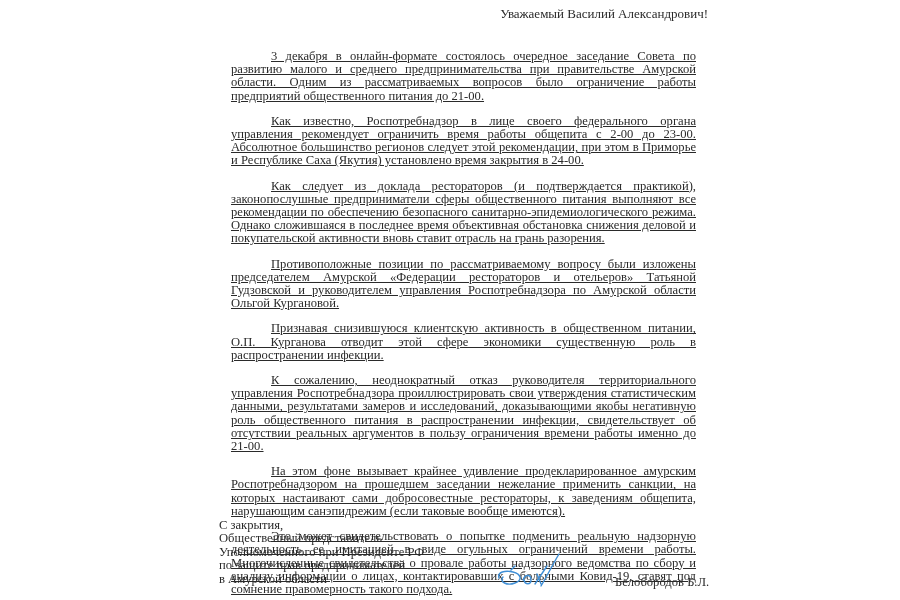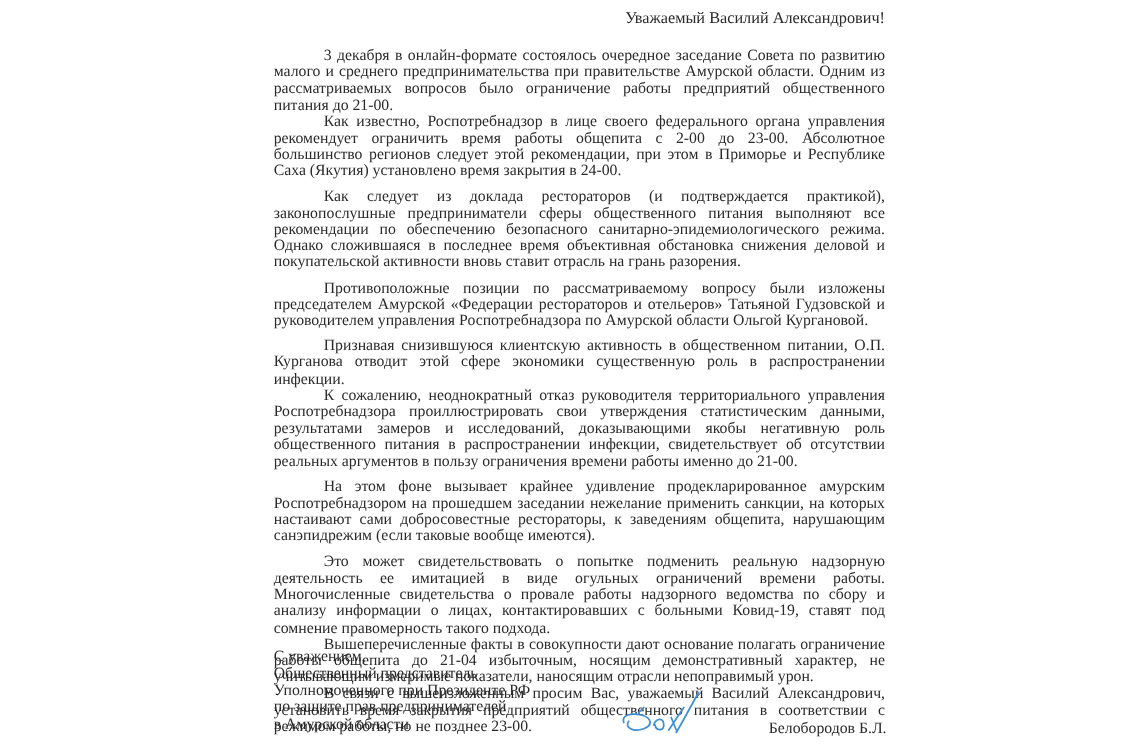--- a/index.html
+++ b/index.html
@@ -14,21 +14,21 @@
     position: absolute; left: 219px; top: 0; width: 489px;
     font-size: 12.6px; line-height: 13.2px;
   }
   .salutation {
     position: absolute; top: 7px; left: 0; width: 489px;
     text-align: right; font-size: 13px; line-height: 14px;
     padding-left: 30px; box-sizing: border-box;
   }
   .body-text { position: absolute; top: 38px; left: 0; width: 489px; }
   .para {
-    margin: 0; text-indent: 40px; text-align: justify;
+    margin: 12px; text-indent: 40px; text-align: justify; text-decoration: underline;
   }
   .para.gap { margin-top: 7px; }
   .closing {
     position: absolute; top: 519px; left: 0; width: 200px;
     font-size: 12.6px; line-height: 13.4px;
   }
   .closing div { white-space: nowrap; }
   .signer {
     position: absolute; left: 615px; top: 575px;
     font-size: 12.6px; white-space: nowrap;
@@ -50,21 +50,21 @@
     <p class="para gap">Противоположные позиции по рассматриваемому вопросу были изложены председателем Амурской «Федерации рестораторов и отельеров» Татьяной Гудзовской и руководителем управления Роспотребнадзора по Амурской области Ольгой Кургановой.</p>
     <p class="para gap">Признавая снизившуюся клиентскую активность в общественном питании, О.П. Курганова отводит этой сфере экономики существенную роль в распространении инфекции.</p>
     <p class="para">К сожалению, неоднократный отказ руководителя территориального управления Роспотребнадзора проиллюстрировать свои утверждения статистическим данными, результатами замеров и исследований, доказывающими якобы негативную роль общественного питания в распространении инфекции, свидетельствует об отсутствии реальных аргументов в пользу ограничения времени работы именно до 21-00.</p>
     <p class="para gap">На этом фоне вызывает крайнее удивление продекларированное амурским Роспотребнадзором на прошедшем заседании нежелание применить санкции, на которых настаивают сами добросовестные рестораторы, к заведениям общепита, нарушающим санэпидрежим (если таковые вообще имеются).</p>
     <p class="para gap">Это может свидетельствовать о попытке подменить реальную надзорную деятельность ее имитацией в виде огульных ограничений времени работы. Многочисленные свидетельства о провале работы надзорного ведомства по сбору и анализу информации о лицах, контактировавших с больными Ковид-19, ставят под сомнение правомерность такого подхода.</p>
     <p class="para">Вышеперечисленные факты в совокупности дают основание полагать ограничение работы общепита до 21-04 избыточным, носящим демонстративный характер, не учитывающим измеримые показатели, наносящим отрасли непоправимый урон.</p>
     <p class="para">В связи с вышеизложенным просим Вас, уважаемый Василий Александрович, установить время закрытия предприятий общественного питания в соответствии с режимом работы, но не позднее 23-00.</p>
   </div>
 
   <div class="closing">
-    <div>С уважением,</div>
+    <div>С закрытия,</div>
     <div>Общественный представитель</div>
     <div>Уполномоченного при Президенте РФ</div>
     <div>по защите прав предпринимателей</div>
     <div>в Амурской области</div>
   </div>
 </div>
 
 <svg class="signature" viewBox="0 0 90 45">
   <path id="sig-path" d="M6 28 C 4 22, 12 20, 20 22 C 28 24, 30 30, 22 33 C 14 36, 6 32, 10 27 M 18 20 L 22 16 M 30 30 C 32 24, 38 24, 38 30 C 38 35, 32 35, 31 30 M 42 34 C 46 28, 50 22, 54 16 M 48 36 C 54 26, 60 14, 66 4 M 44 24 L 48 34" fill="none" stroke="#3f8fd6" stroke-width="1.4" stroke-linecap="round"></path>
 </svg>

